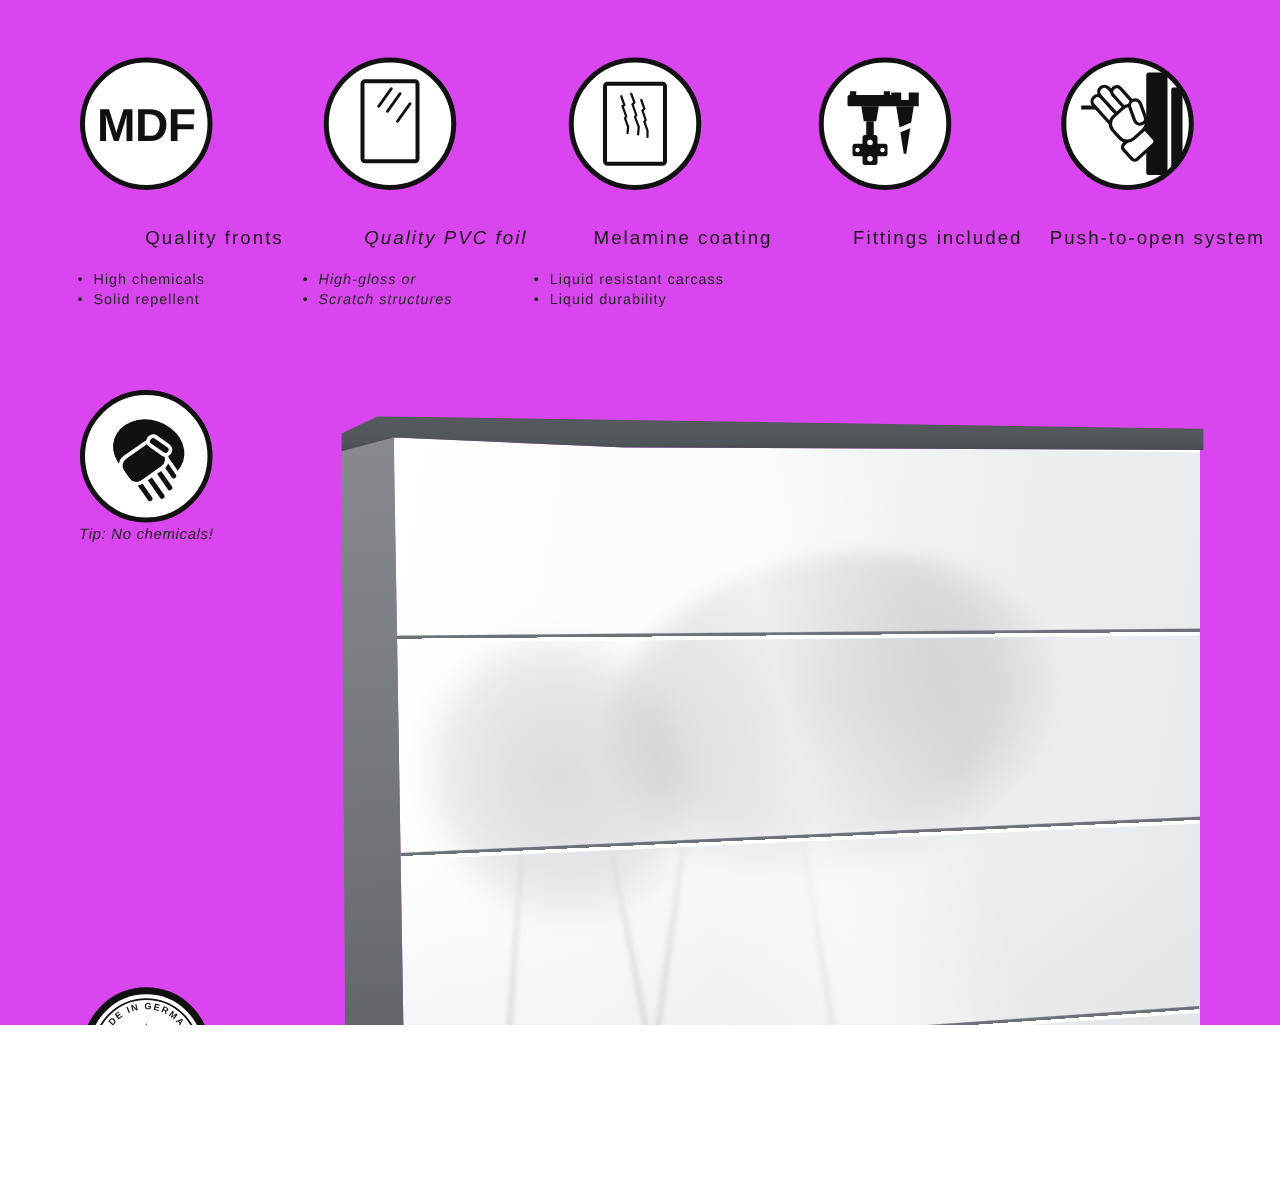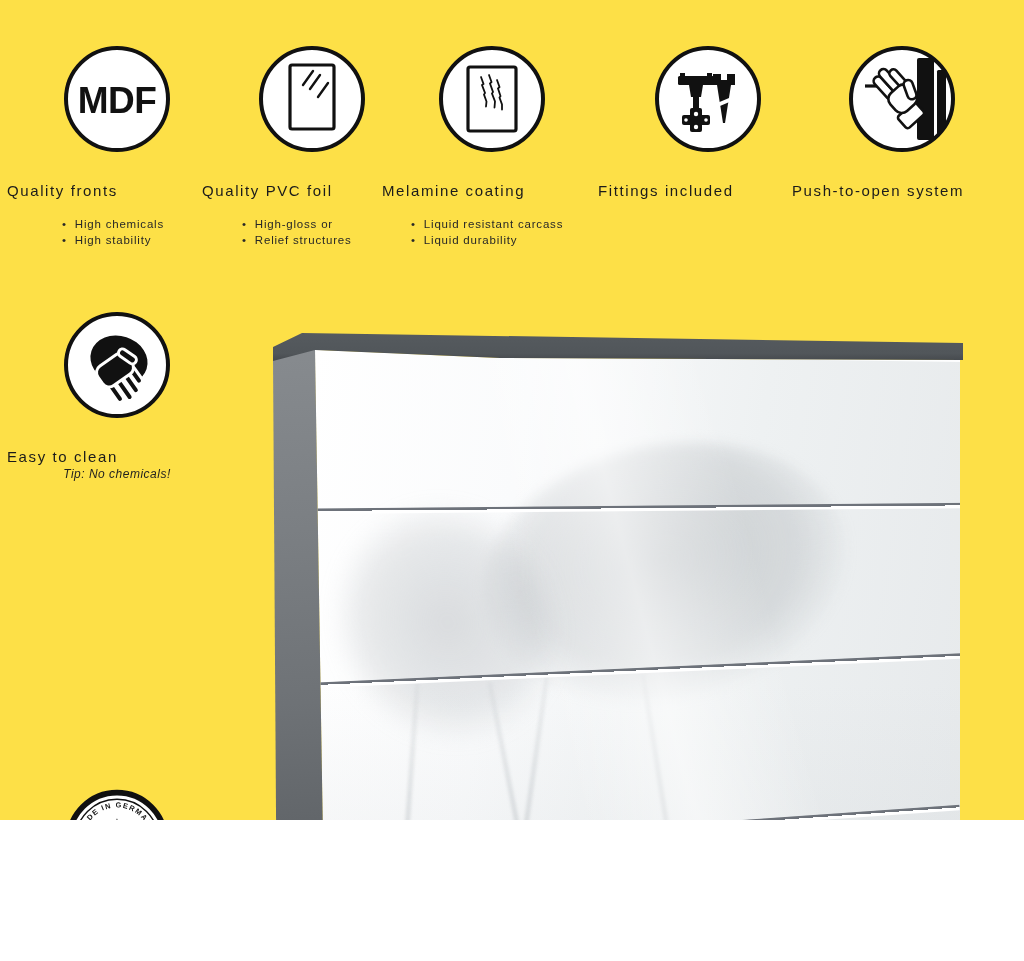--- a/index.html
+++ b/index.html
@@ -1,23 +1,23 @@
 <!DOCTYPE html>
 <html><head>
 <meta charset="utf-8">
 <style>
   html,body{margin:0;padding:0;background:#fff;}
   body{font-family:"Liberation Sans", sans-serif;}
-  .stage{position:relative;width:1024px;height:820px;background:#fde047;overflow:hidden;}
+  .stage{position:relative;width:1024px;height:820px;background:#d946ef;overflow:hidden;}
 
   
   .feature{position:absolute;top:44px;width:220px;}
-  .f0{left:7px;} .f1{left:202px;} .f2{left:382px;} .f3{left:598px;} .f4{left:792px;}
+  .f0{left:7px;} .f1{left:202px;font-style:italic;} .f2{left:398px;} .f3{left:598px;} .f4{left:792px;}
   .icon-wrap{width:110px;height:110px;margin:0 auto;}
-  .feature-title,.clean-title{margin-top:27px;text-align:left;font-size:15px;
+  .feature-title,.clean-title{margin-top:27px;text-align:right;font-size:15px;
     letter-spacing:1.6px;color:#1b1b1b;line-height:20px;white-space:nowrap;}
   .bullets{margin-top:15px;}
   .f0 .bullets{padding-left:55px;} .f1 .bullets{padding-left:40px;} .f2 .bullets{padding-left:29px;}
   .bullet-row{display:flex;align-items:flex-start;font-size:11.5px;letter-spacing:.8px;
     color:#272727;line-height:16px;white-space:nowrap;}
   .bullet-dot{margin-right:8px;color:#272727;}
 
   
   .clean{position:absolute;left:7px;top:310px;width:220px;}
   .clean-tip{text-align:center;font-style:italic;font-size:12px;
@@ -81,21 +81,21 @@
       </svg>
     </div>
     <div class="feature-title">Quality fronts</div>
     <div class="bullets">
       <div class="bullet-row">
         <span class="bullet-dot">•</span>
         <span>High chemicals</span>
       </div>
       <div class="bullet-row">
         <span class="bullet-dot">•</span>
-        <span>High stability</span>
+        <span>Solid repellent</span>
       </div>
     </div>
   </div>
 
   <div class="feature f1">
     <div class="icon-wrap">
       <svg width="110" height="110" viewBox="0 0 110 110">
         <circle cx="55" cy="55" r="51" fill="#fff" stroke="#111" stroke-width="4"></circle>
         <rect x="33" y="21" width="44" height="64" rx="2" fill="none" stroke="#111" stroke-width="3.2"></rect>
         <g stroke="#111" stroke-width="2.4" stroke-linecap="round">
@@ -106,21 +106,21 @@
       </svg>
     </div>
     <div class="feature-title">Quality PVC foil</div>
     <div class="bullets">
       <div class="bullet-row">
         <span class="bullet-dot">•</span>
         <span>High-gloss or</span>
       </div>
       <div class="bullet-row">
         <span class="bullet-dot">•</span>
-        <span>Relief structures</span>
+        <span>Scratch structures</span>
       </div>
     </div>
   </div>
 
   <div class="feature f2">
     <div class="icon-wrap">
       <svg width="110" height="110" viewBox="0 0 110 110">
         <circle cx="55" cy="55" r="51" fill="#fff" stroke="#111" stroke-width="4"></circle>
         <rect x="31" y="23" width="48" height="64" rx="2" fill="none" stroke="#111" stroke-width="3.2"></rect>
         <g stroke="#111" stroke-width="1.8" fill="none" stroke-linecap="round">
@@ -213,21 +213,20 @@
         <g transform="translate(53,60) rotate(-35)" fill="#111" stroke="#fff" stroke-width="3" stroke-linejoin="round">
           <rect x="-16" y="8" width="7" height="22" rx="3.5"></rect>
           <rect x="-7" y="10" width="7" height="24" rx="3.5"></rect>
           <rect x="2" y="9" width="7" height="23" rx="3.5"></rect>
           <rect x="10" y="6" width="7" height="20" rx="3.5"></rect>
           <rect x="-18" y="-12" width="36" height="24" rx="8"></rect>
           <rect x="14" y="-14" width="8" height="20" rx="4" transform="rotate(-20 18 -4)"></rect>
         </g>
       </svg>
     </div>
-    <div class="clean-title">Easy to clean</div>
     <div class="clean-tip">Tip: No chemicals!</div>
   </div>
 
   <div class="stamp">
     <svg width="112" height="112" viewBox="0 0 110 110">
       <circle cx="55" cy="55" r="47.5" fill="#fff" stroke="#101010" stroke-width="5.5"></circle>
       <circle cx="55" cy="55" r="41" fill="none" stroke="#101010" stroke-width="1.4"></circle>
       <defs>
         <path id="arcTop" d="M 22,55 A 33,33 0 0 1 88,55"></path>
         <path id="arcBot" d="M 18,55 A 37,37 0 0 0 92,55"></path>

